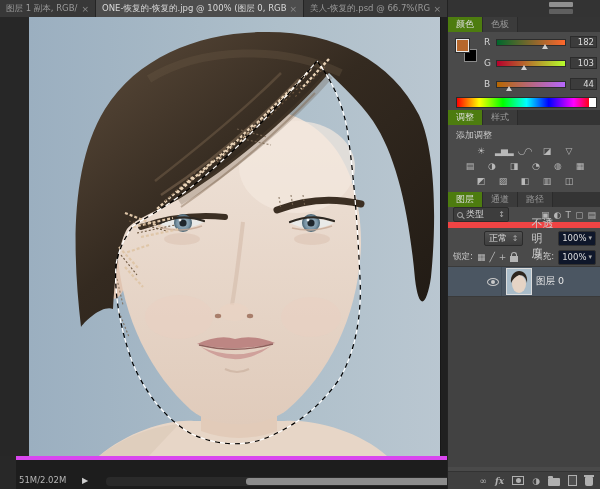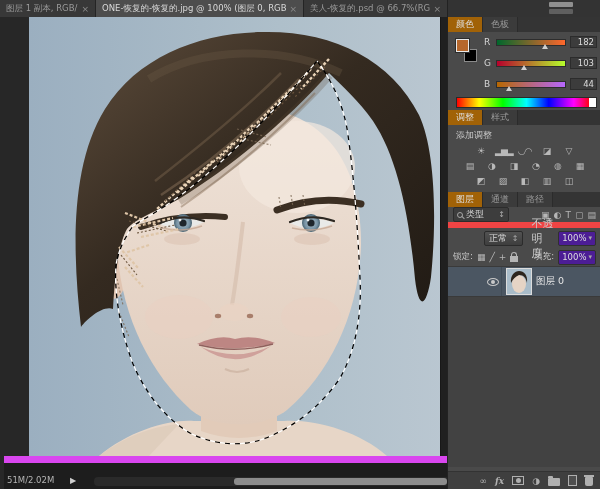--- a/index.html
+++ b/index.html
@@ -14,36 +14,36 @@
   .dtab-label { overflow:hidden; text-overflow:clip; white-space:nowrap; }
   .dtab-close { color:#8a8a8a; font-size:9px; flex:0 0 auto; }
   .dtab1 { width:96px; } .dtab2 { width:208px; } .dtab3 { width:143px; border-right:none; }
 
   
   .canvas { position:absolute; left:0; top:17px; width:447px; height:439px; background:#272727; }
   .photo { position:absolute; left:29px; top:0; width:418px; height:439px; }
   .vscroll { position:absolute; left:440px; top:17px; width:7px; height:439px; background:#202020; border-left:1px solid #181818; }
 
   
-  .statusbar { position:absolute; left:4px; top:456px; width:447px; height:34px; background:#1d1d1d; border-top:7px solid #d946ef; }
+  .statusbar { position:absolute; left:16px; top:456px; width:447px; height:34px; background:#1d1d1d; border-top:4px solid #d946ef; }
   .docsize { position:absolute; left:3px; bottom:5px; color:#b5b5b5; font-size:8.5px; }
   .playbtn { position:absolute; left:66px; bottom:5px; color:#cfcfcf; font-size:8px; cursor:pointer; }
   .htrack { position:absolute; left:90px; bottom:4px; width:355px; height:9px; background:#2a2a2a; border-radius:4px; }
   .hthumb { position:absolute; left:140px; top:1px; width:213px; height:7px; background:#8c8c8c; border-radius:3px; }
 
   
   .rightcol { position:absolute; left:447px; top:0; width:153px; height:489px; background:#3c3c3c; border-left:1px solid #222; }
   .dockhead { position:absolute; left:0; top:0; width:153px; height:17px; background:#333; }
   .dockbtn { position:absolute; right:28px; width:24px; height:5px; background:#8f8f8f; border-radius:1px; }
   .dockbtn.b1 { top:2px; } .dockbtn.b2 { top:9px; background:#5f5f5f; }
 
   .panel { position:absolute; left:0; width:153px; background:#4a4a4a; }
   .ptabs { height:15px; background:#343434; display:flex; }
   .ptab { padding:1px 8px 0; font-size:9px; color:#9a9a9a; background:#3b3b3b; border-right:1px solid #2b2b2b; cursor:pointer; }
-  .ptab.active { background:#a16207; color:#dedede; }
+  .ptab.active { background:#4d7c0f; color:#dedede; }
 
   
   .color-panel { top:17px; height:93px; }
   .cbody { position:relative; height:78px; }
   .swatch { position:absolute; width:13px; height:13px; }
   .fg { left:8px; top:7px; background:#B6672C; border:1px solid #e9e9e9; outline:1px solid #2c2c2c; z-index:2; }
   .bgsw { left:16px; top:17px; background:#000; border:1px solid #8a8a8a; z-index:1; }
   .chrow { position:absolute; left:36px; right:4px; height:14px; display:flex; align-items:center; gap:4px; }
   .ch0 { top:3px; } .ch1 { top:24px; } .ch2 { top:45px; }
   .chlabel { width:8px; color:#d5d5d5; font-size:9px; }
@@ -69,21 +69,21 @@
   .filterrow { height:21px; border-bottom:6px solid #ef4444;gap:28px; }
   .filterbox { display:flex; align-items:center; gap:3px; width:56px; height:15px; background:#3d3d3d; border:1px solid #2c2c2c; border-radius:2px; padding:0 3px; color:#d5d5d5; }
   .mag { width:6px; height:6px; border:1px solid #a5a5a5; border-radius:50%; position:relative; flex:0 0 auto; }
   .mag::after { content:''; position:absolute; width:4px; height:1px; background:#a5a5a5; transform:rotate(45deg); right:-3px; bottom:-1px; }
   .stepper { margin-left:auto; color:#aaa; font-size:8px; }
   .ficons { display:flex; gap:4px; margin-left:auto; }
   .ficon { color:#b5b5b5; font-size:9px; cursor:pointer; }
   .blendrow { height:20px;padding-left:36px; }
   .blendsel { display:flex; align-items:center; width:72px; height:15px; background:linear-gradient(#525252,#3e3e3e); border:1px solid #2b2b2b; border-radius:2px; padding:0 4px; color:#dadada; cursor:pointer; }
   .oplabel { color:#c9c9c9; font-size:11px; margin-left:4px; }
-  .valbox { display:flex; align-items:center; gap:2px; height:15px; background:#4c1d95; border:1px solid #303030; border-radius:2px; padding:0 3px; color:#dedede; font-size:8.5px; cursor:pointer; }
+  .valbox { display:flex; align-items:center; gap:2px; height:15px; background:#0f172a; border:1px solid #303030; border-radius:2px; padding:0 3px; color:#dedede; font-size:8.5px; cursor:pointer; }
   .caret { font-size:7px; color:#aaa; }
   .lockrow { height:18px; }
   .locklabel { color:#c9c9c9; font-size:8.5px; }
   .lockicon-glyph { color:#b5b5b5; font-size:9px; cursor:pointer; }
   .lockpad { width:8px; height:6px; background:#b5b5b5; position:relative; margin-top:3px; cursor:pointer; }
   .lockpad::before { content:''; position:absolute; top:-4px; left:1px; width:4px; height:4px; border:1px solid #b5b5b5; border-bottom:none; border-radius:3px 3px 0 0; }
   .layerrow { height:31px; background:#4b5662; border-top:1px solid #3a3a3a; border-bottom:1px solid #3a3a3a; cursor:pointer;padding-left:36px; }
   .eyebox { width:18px; display:flex; justify-content:center; border-right:1px solid #414c57; height:100%; align-items:center; }
   .eye { width:12px; height:8px; border:1px solid #c9c9c9; border-radius:50%; position:relative; }
   .eye::after { content:''; position:absolute; left:3px; top:1px; width:4px; height:4px; background:#c9c9c9; border-radius:50%; }

